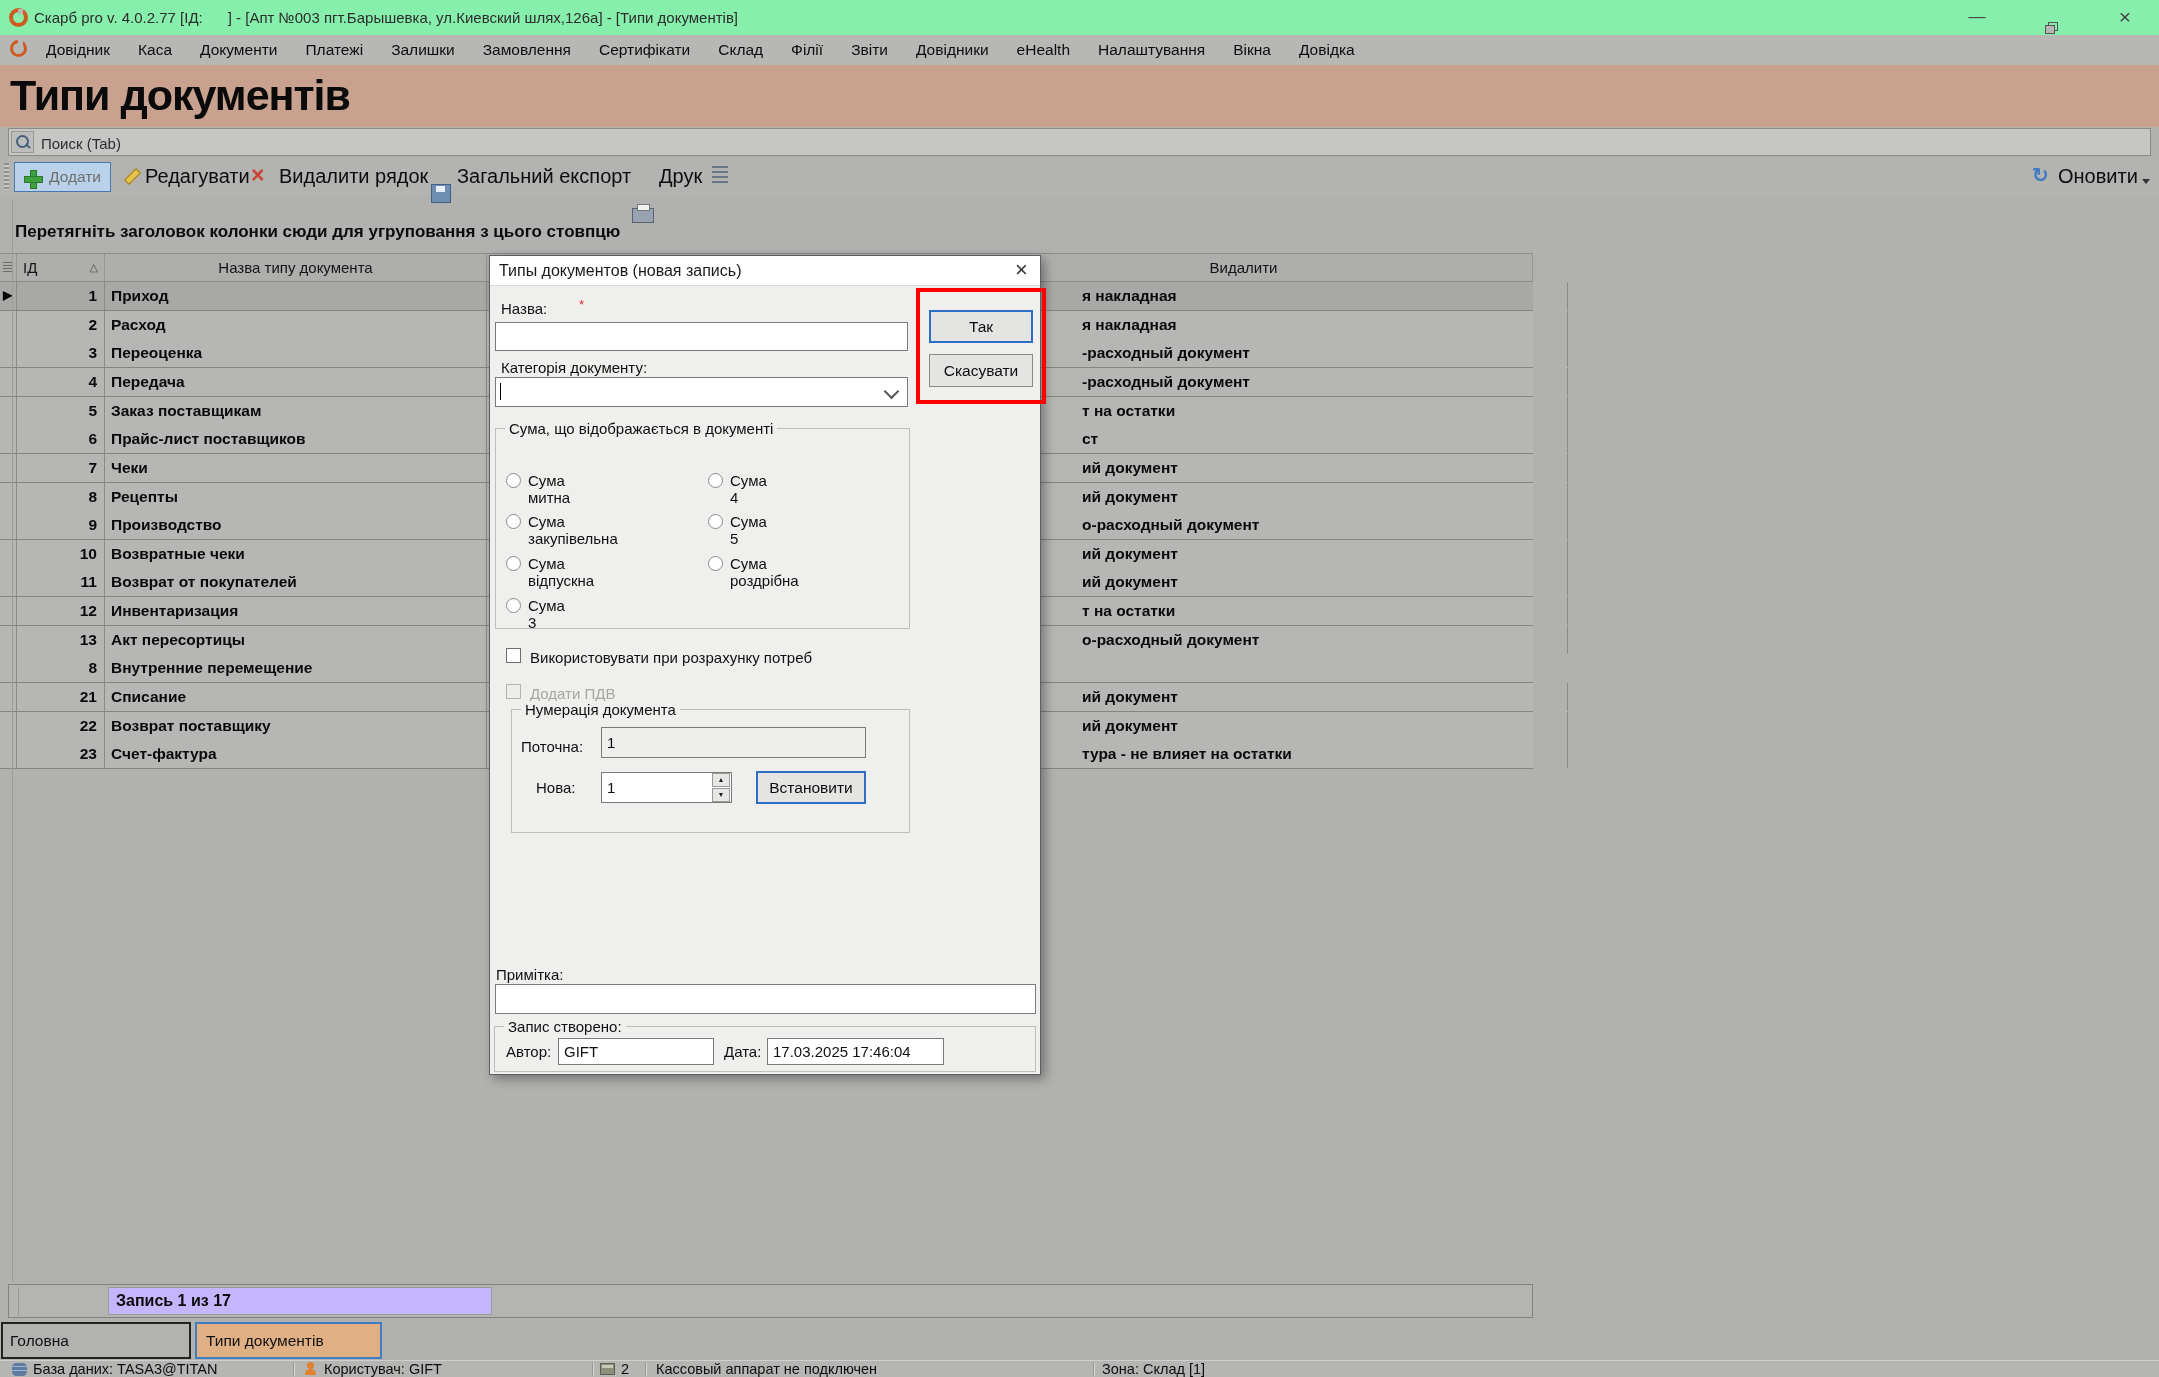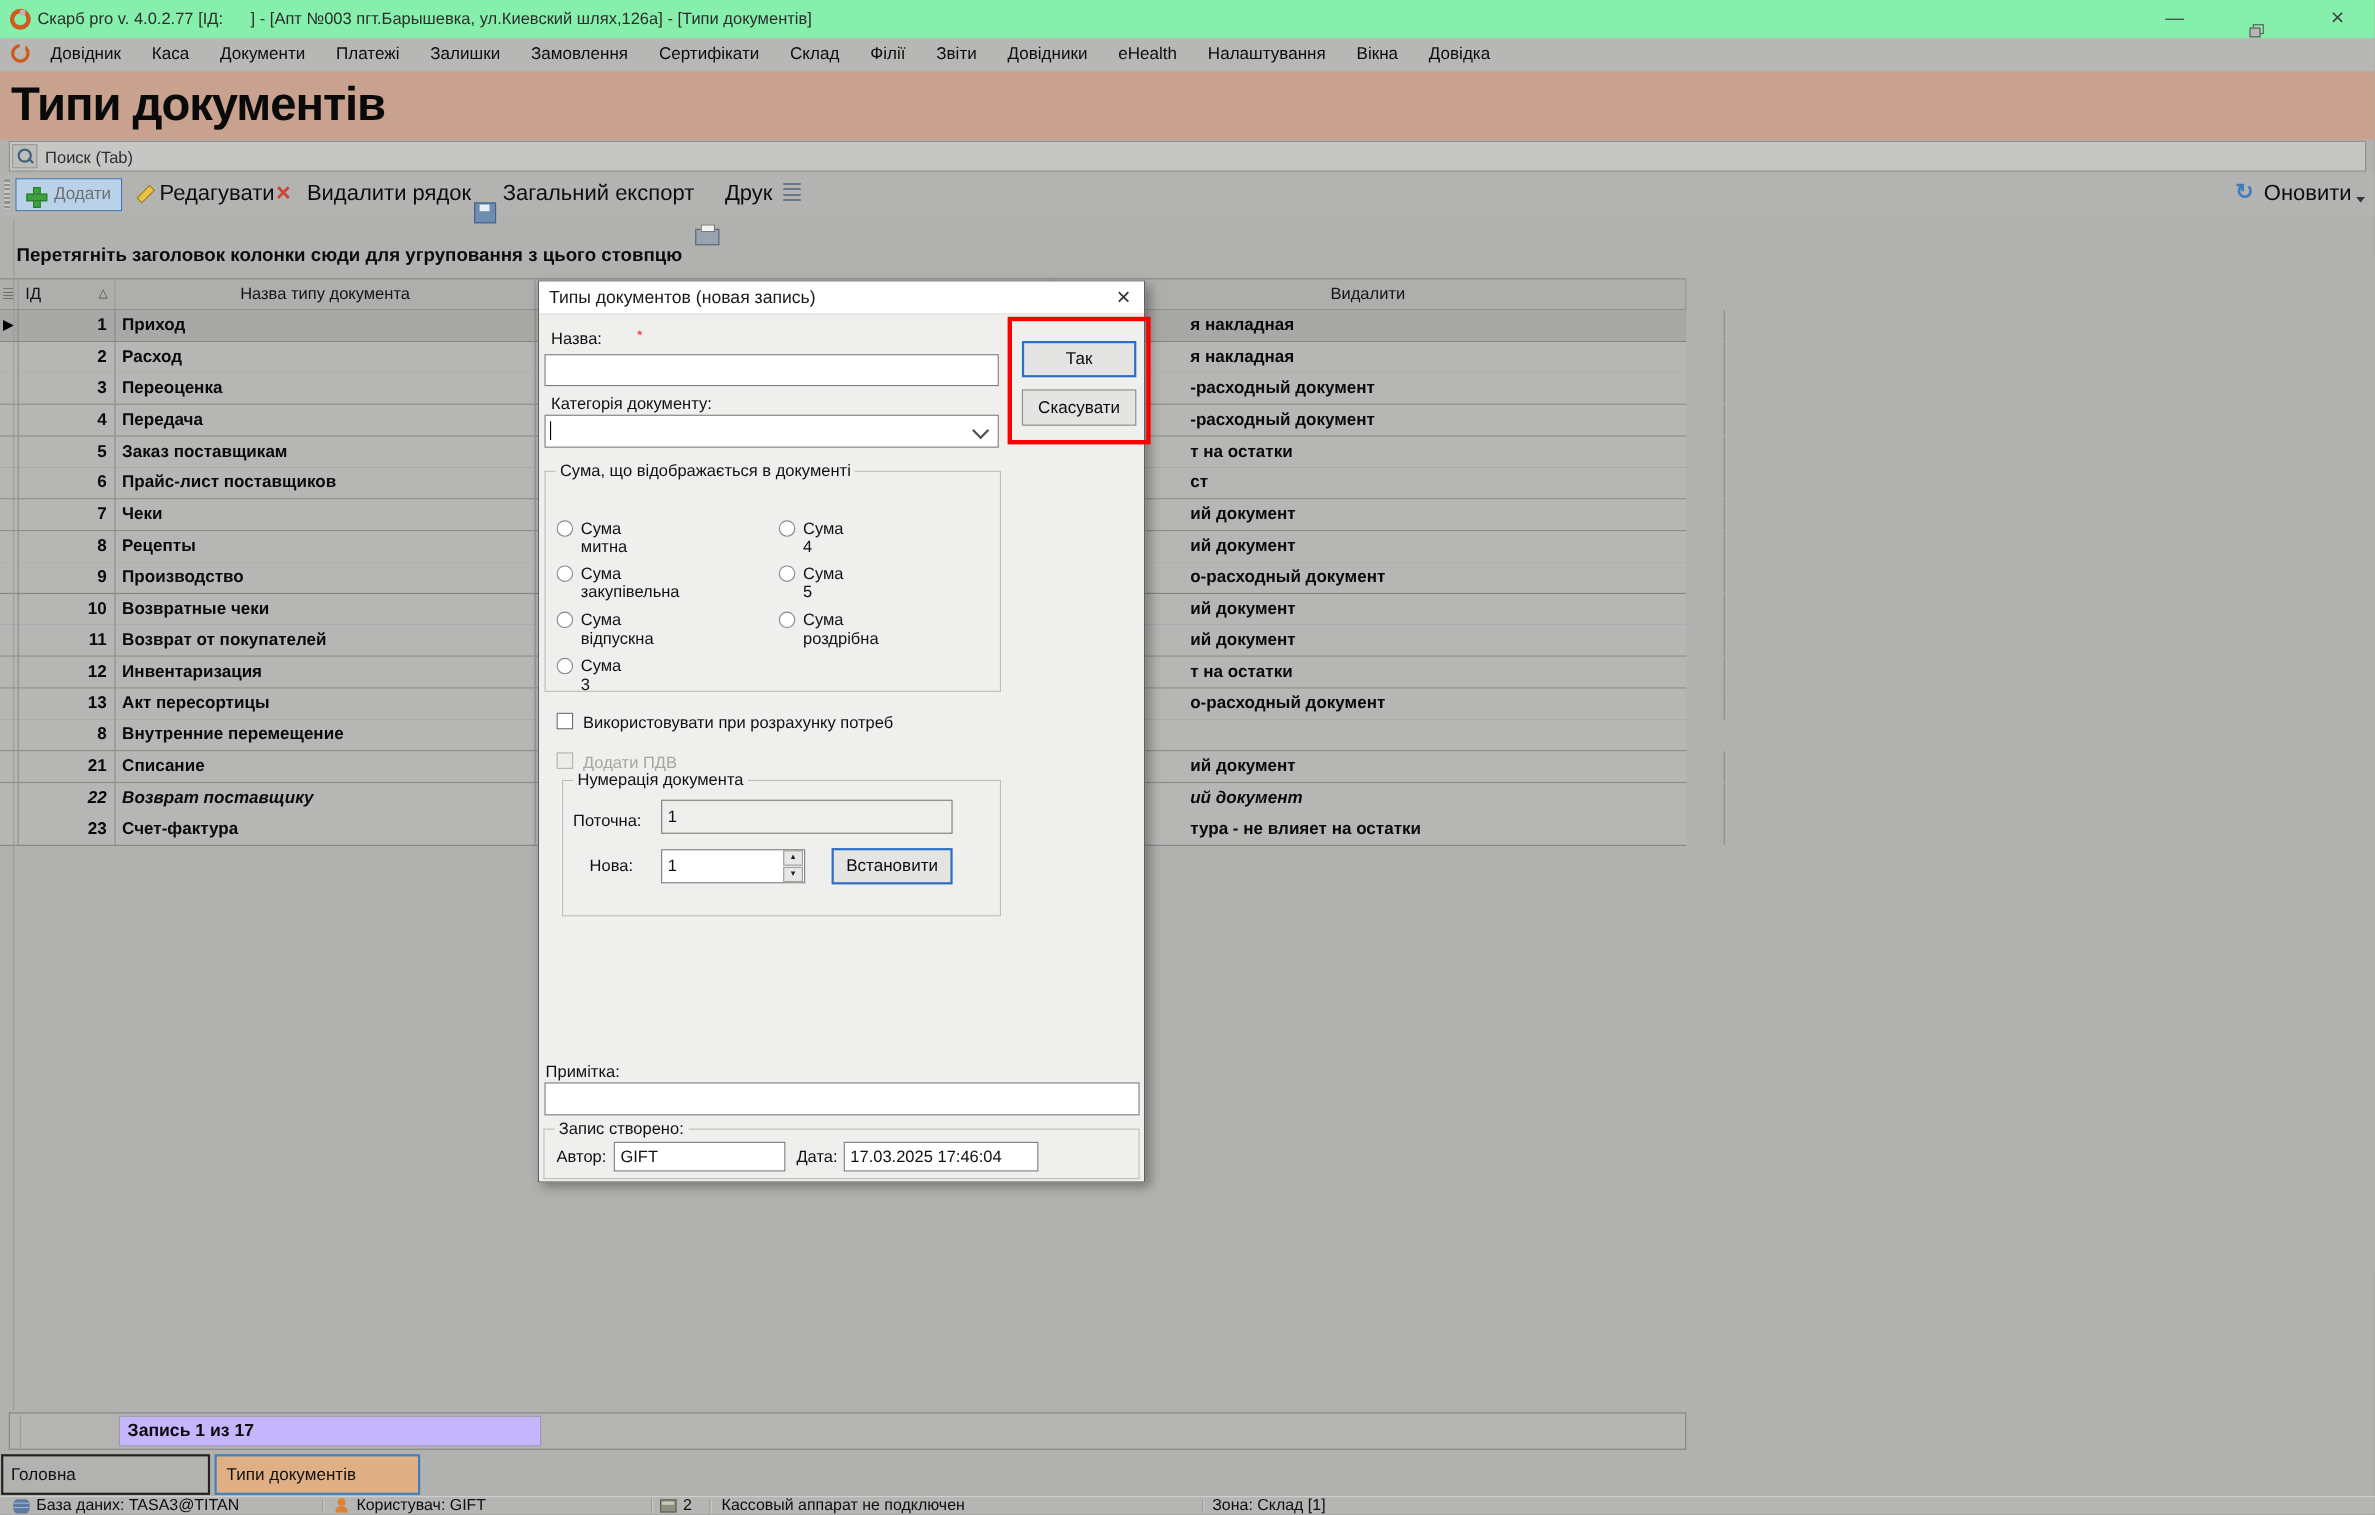--- a/index.html
+++ b/index.html
@@ -309,21 +309,21 @@
       </div>
       <div class="trow" style="top: 683px;">
         <div class="cell c-sel"></div>
         <div class="cell c-id">21</div>
         <div class="cell c-name">Списание</div>
         <div class="cell c-ghost"></div>
         <div class="cell c-note">
           <span class="note-frag">ий документ</span>
         </div>
       </div>
-      <div class="trow" style="top: 712px; font-style: italic;">
+      <div class="trow" style="top: 712px;">
         <div class="cell c-sel"></div>
         <div class="cell c-id">22</div>
         <div class="cell c-name">Возврат поставщику</div>
         <div class="cell c-ghost"></div>
         <div class="cell c-note">
           <span class="note-frag">ий документ</span>
         </div>
       </div>
       <div class="trow" style="top: 740px;">
         <div class="cell c-sel"></div>

